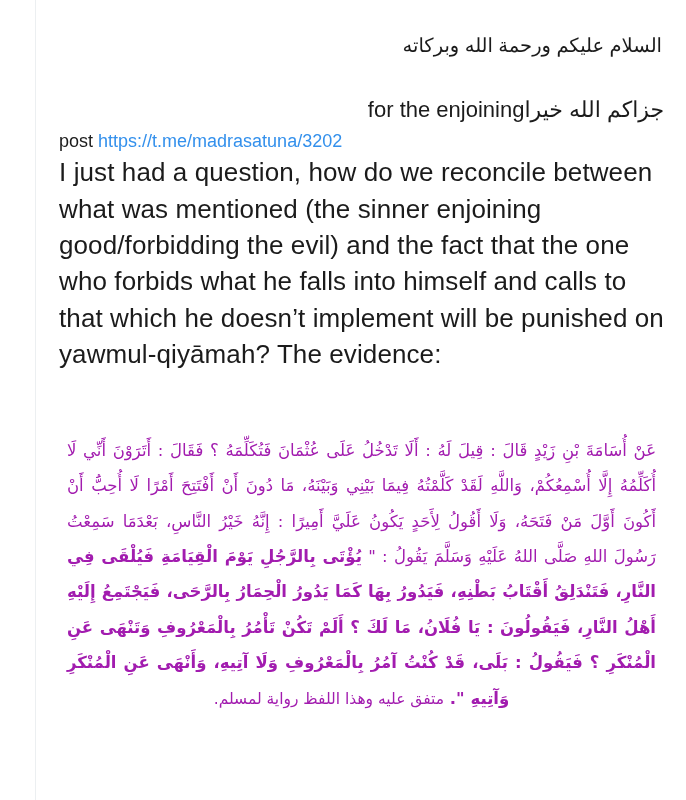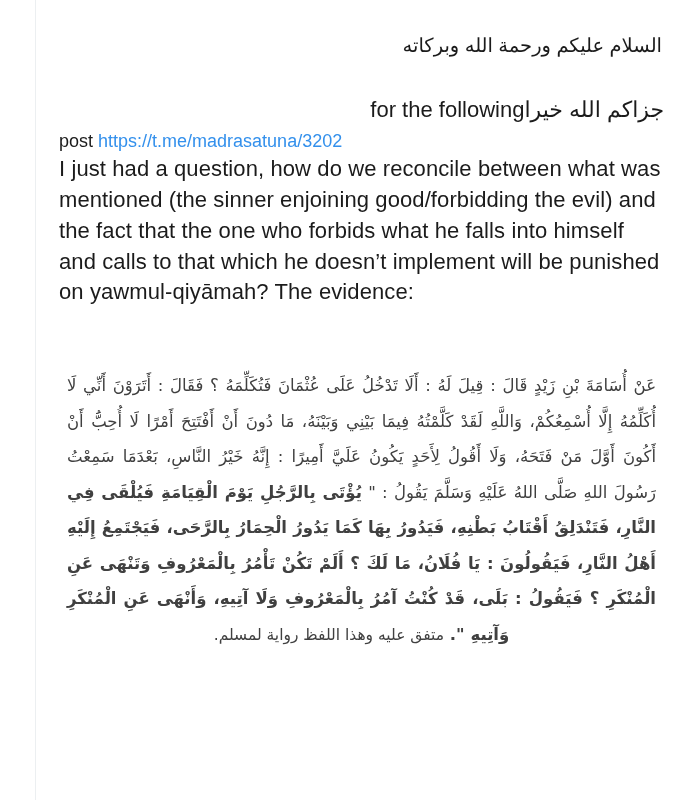--- a/index.html
+++ b/index.html
@@ -69,37 +69,37 @@
     color: #1b1b1b;
     line-height: 1.45;
     margin: 2px 0 0 0;
   }
   .link {
     color: #3390ec;
     text-decoration: none;
     word-break: break-all;
   }
   .question {
-    font-size: 22px;
+    font-size: 26px;
     color: #1b1b1b;
     line-height: 1.40;
     margin: 0;
     letter-spacing: 0.1px;
   }
   .hadith-gap {
     height: 60px;
   }
   .hadith {
     direction: rtl;
     text-align: justify;
     text-align-last: center;
     font-family: "DejaVu Sans", "Liberation Sans", sans-serif;
     font-size: 16.5px;
     line-height: 2.15;
-    color: #404040;
+    color: #a21caf;
     padding: 0 8px;
   }
   .hadith .bold {
     font-weight: bold;
   }
   .hadith .tail {
     font-weight: normal;
     font-size: 15.5px;
   }
 </style>
@@ -109,21 +109,21 @@
 <div class="page">
 
   <div class="left-rail"></div>
 
   <div class="content">
 
     <p class="salam">السلام عليكم ورحمة الله وبركاته</p>
 
     <div class="block-gap"></div>
 
-    <p class="dua-line"><span>جزاكم الله خيرا</span><span class="ltr">for the following</span></p>
+    <p class="dua-line"><span>جزاكم الله خيرا</span><span class="ltr">for the enjoining</span></p>
 
     <p class="post-line"><span>post</span> <a class="link" href="#">https://t.me/madrasatuna/3202</a></p>
 
     <p class="question">I just had a question, how do we reconcile between what was mentioned (the sinner enjoining good/forbidding the evil) and the fact that the one who forbids what he falls into himself and calls to that which he doesn’t implement will be punished on yawmul-qiyāmah? The evidence:</p>
 
     <div class="hadith-gap"></div>
 
     <div class="hadith">
       <span>عَنْ أُسَامَةَ بْنِ زَيْدٍ قَالَ : قِيلَ لَهُ : أَلَا تَدْخُلُ عَلَى عُثْمَانَ فَتُكَلِّمَهُ ؟ فَقَالَ : أَتَرَوْنَ أَنِّي لَا أُكَلِّمُهُ إِلَّا أُسْمِعُكُمْ، وَاللَّهِ لَقَدْ كَلَّمْتُهُ فِيمَا بَيْنِي وَبَيْنَهُ، مَا دُونَ أَنْ أَفْتَتِحَ أَمْرًا لَا أُحِبُّ أَنْ أَكُونَ أَوَّلَ مَنْ فَتَحَهُ، وَلَا أَقُولُ لِأَحَدٍ يَكُونُ عَلَيَّ أَمِيرًا : إِنَّهُ خَيْرُ النَّاسِ، بَعْدَمَا سَمِعْتُ رَسُولَ اللهِ صَلَّى اللهُ عَلَيْهِ وَسَلَّمَ يَقُولُ : " </span><span class="bold">يُؤْتَى بِالرَّجُلِ يَوْمَ الْقِيَامَةِ فَيُلْقَى فِي النَّارِ، فَتَنْدَلِقُ أَقْتَابُ بَطْنِهِ، فَيَدُورُ بِهَا كَمَا يَدُورُ الْحِمَارُ بِالرَّحَى، فَيَجْتَمِعُ إِلَيْهِ أَهْلُ النَّارِ، فَيَقُولُونَ : يَا فُلَانُ، مَا لَكَ ؟ أَلَمْ تَكُنْ تَأْمُرُ بِالْمَعْرُوفِ وَتَنْهَى عَنِ الْمُنْكَرِ ؟ فَيَقُولُ : بَلَى، قَدْ كُنْتُ آمُرُ بِالْمَعْرُوفِ وَلَا آتِيهِ، وَأَنْهَى عَنِ الْمُنْكَرِ وَآتِيهِ ". </span><span class="tail">متفق عليه وهذا اللفظ رواية لمسلم.</span>
     </div>

